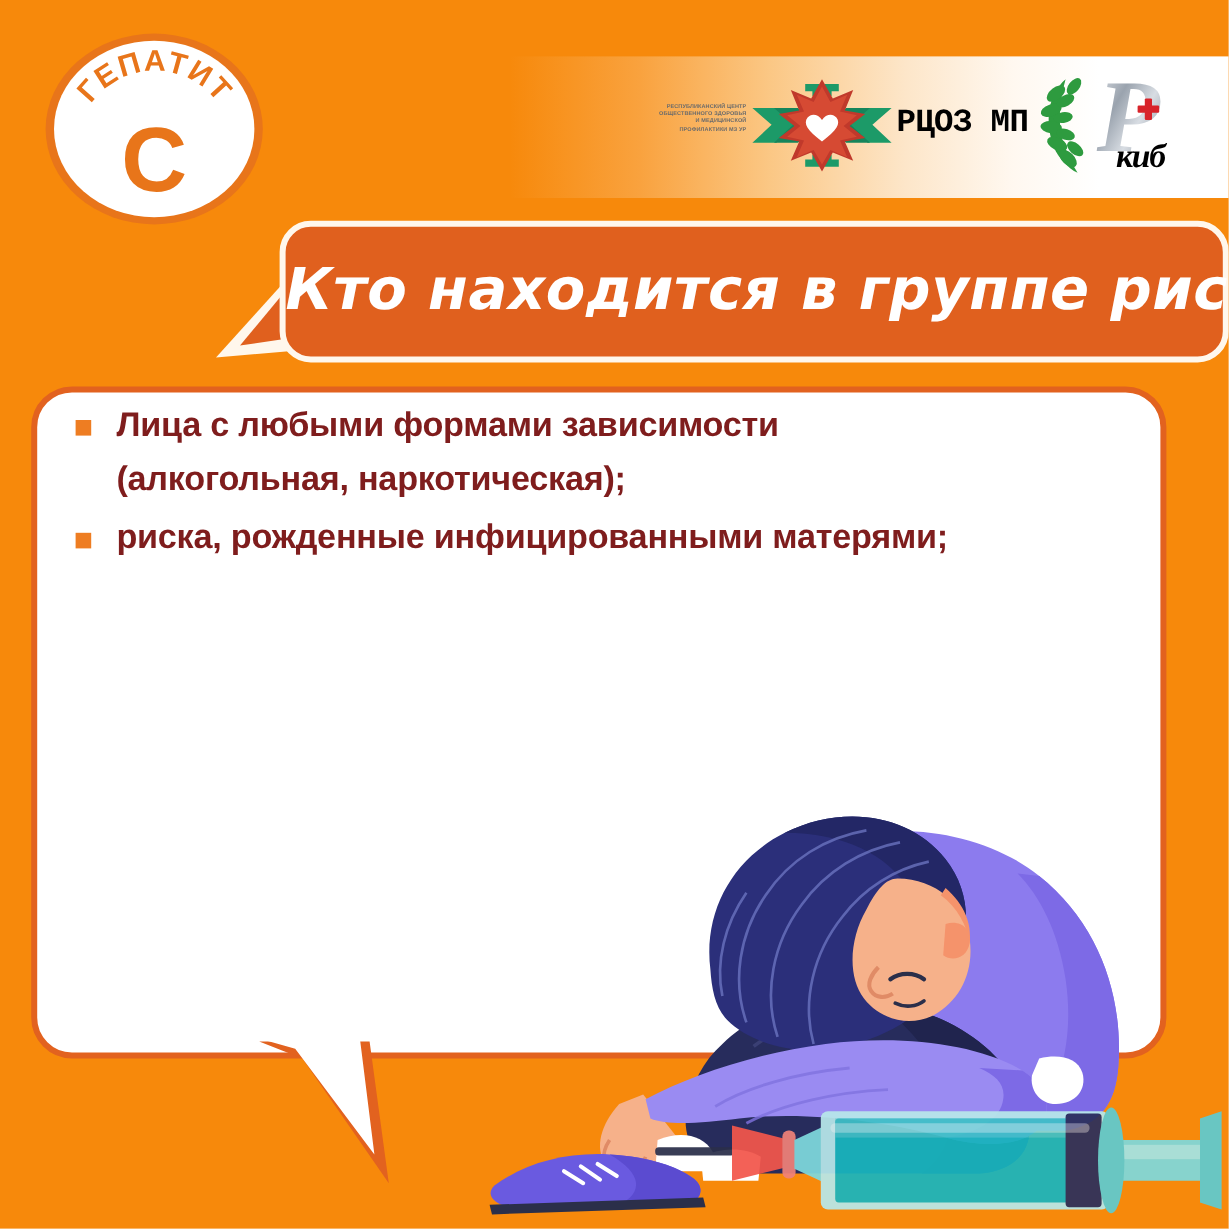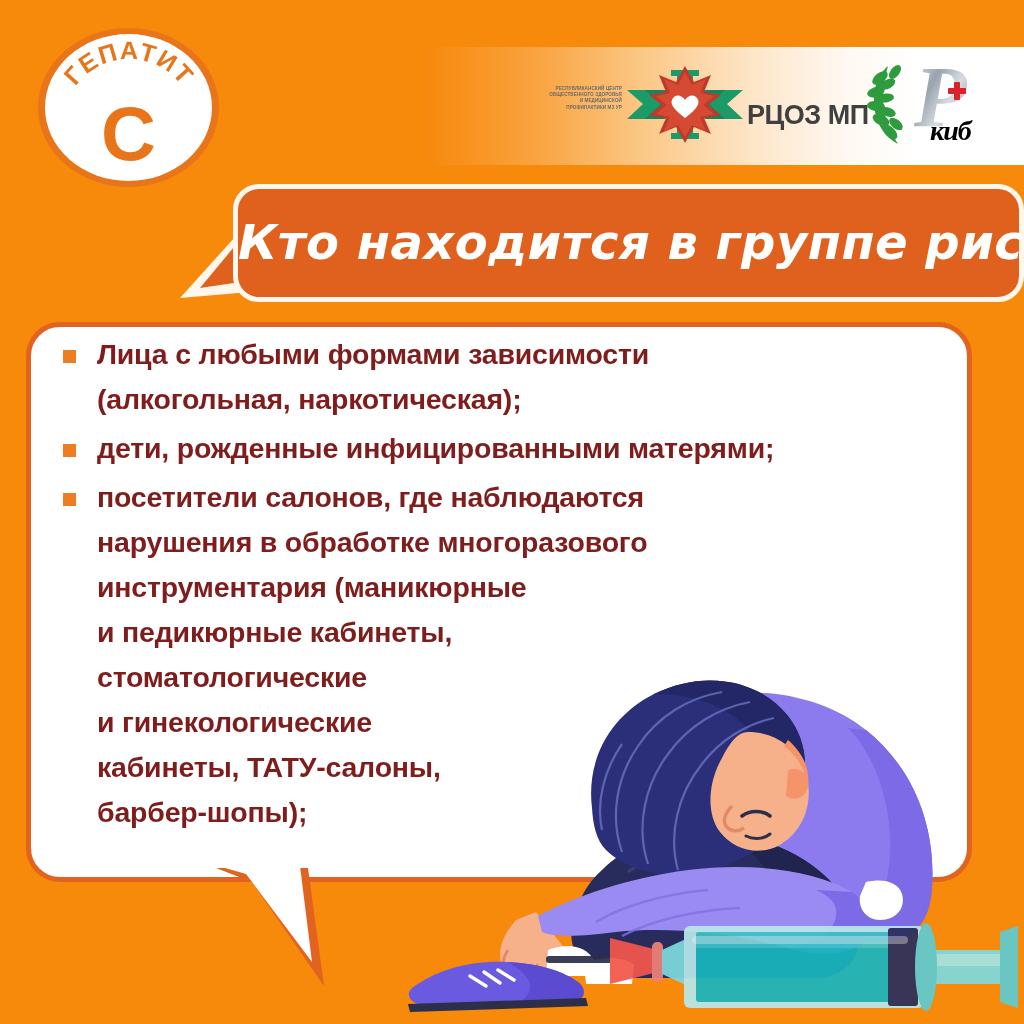--- a/index.html
+++ b/index.html
@@ -105,26 +105,26 @@
   .rcozmp-mark {
     position: absolute;
     left: 80px;
     top: 0;
     width: 120px;
     height: 85px;
   }
   .rcozmp-name {
     position: absolute;
     left: 202px;
-    top: 38px;
-    font-family: Liberation Sans, sans-serif;
+    top: 26px;
+    font-family: Liberation Mono, monospace;
     font-weight: 700;
     font-size: 27px;
     line-height: 30px;
-    color: #404040;
+    color: #000000;
     letter-spacing: -0.5px;
     white-space: nowrap;
   }
 
   
   .rkib {
     position: absolute;
     left: 858px;
     top: 52px;
     width: 152px;
@@ -341,29 +341,21 @@
 
   <div class="card"></div>
   <svg class="card-tail" viewBox="0 0 140 126">
     <path d="M4 2 L96 2 L112 120 L40 16 Z" fill="#E2621F"></path>
     <path d="M6 0 L88 0 L100 96 L34 8 Z" fill="#FFFFFF"></path>
   </svg>
 
   <ul class="bullets">
     <li>Лица с любыми формами зависимости
 (алкогольная, наркотическая);</li>
-    <li>дети, рожденные инфицированными матерями;</li>
-    <li>посетители салонов, где наблюдаются
-нарушения в обработке многоразового
-инструментария (маникюрные
-и педикюрные кабинеты,
-стоматологические
-и гинекологические
-кабинеты, ТАТУ-салоны,
-барбер-шопы);</li>
+    <li>риска, рожденные инфицированными матерями;</li>
   </ul>
 
   <svg class="illustration" viewBox="0 0 628 404">
 
     <g>
 
       <path d="M120 300 C104 318 100 336 108 350 C116 362 134 362 146 352 L170 330 L140 292 Z" fill="#F6B18A"></path>
       <path d="M112 330 C104 342 106 354 118 358 C128 360 138 354 142 344" fill="none" stroke="#E08B66" stroke-width="3"></path>
 
       <path d="M268 92 C330 60 418 68 470 110 C520 150 540 210 536 268

